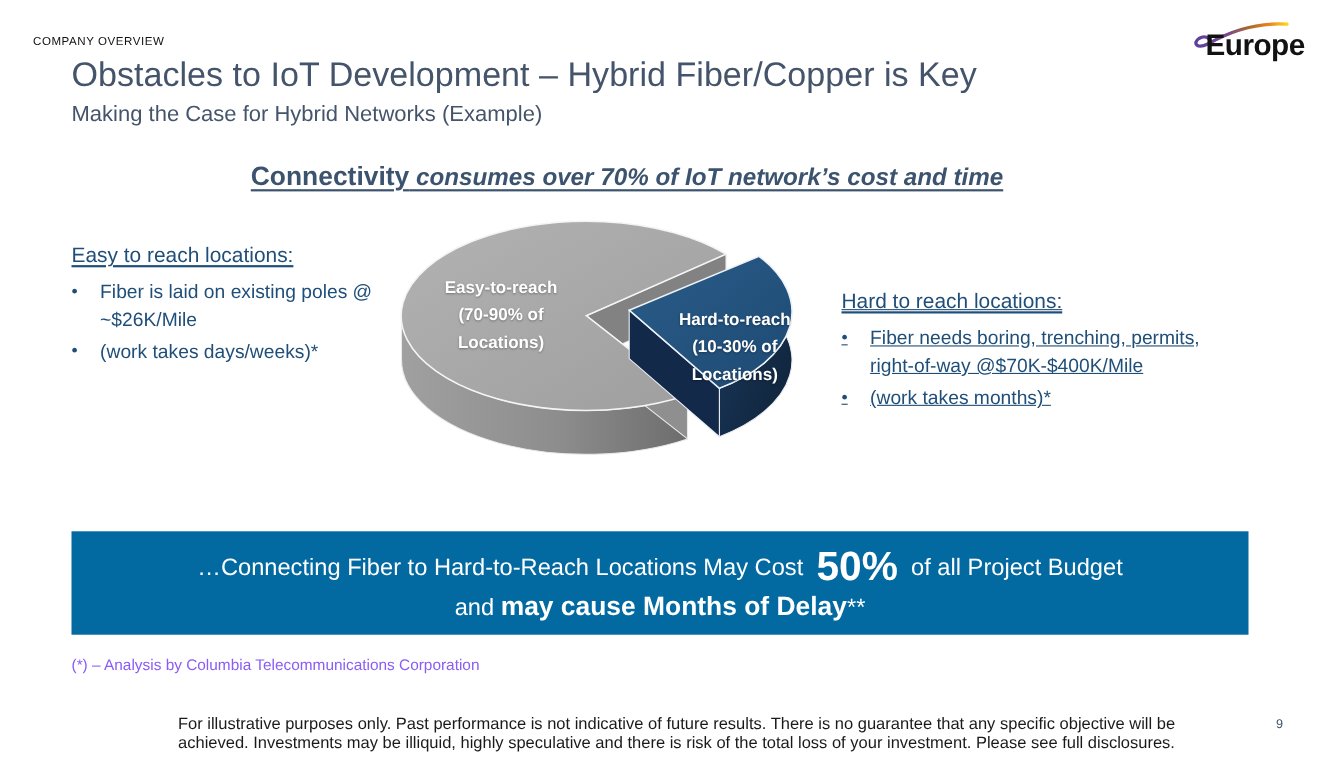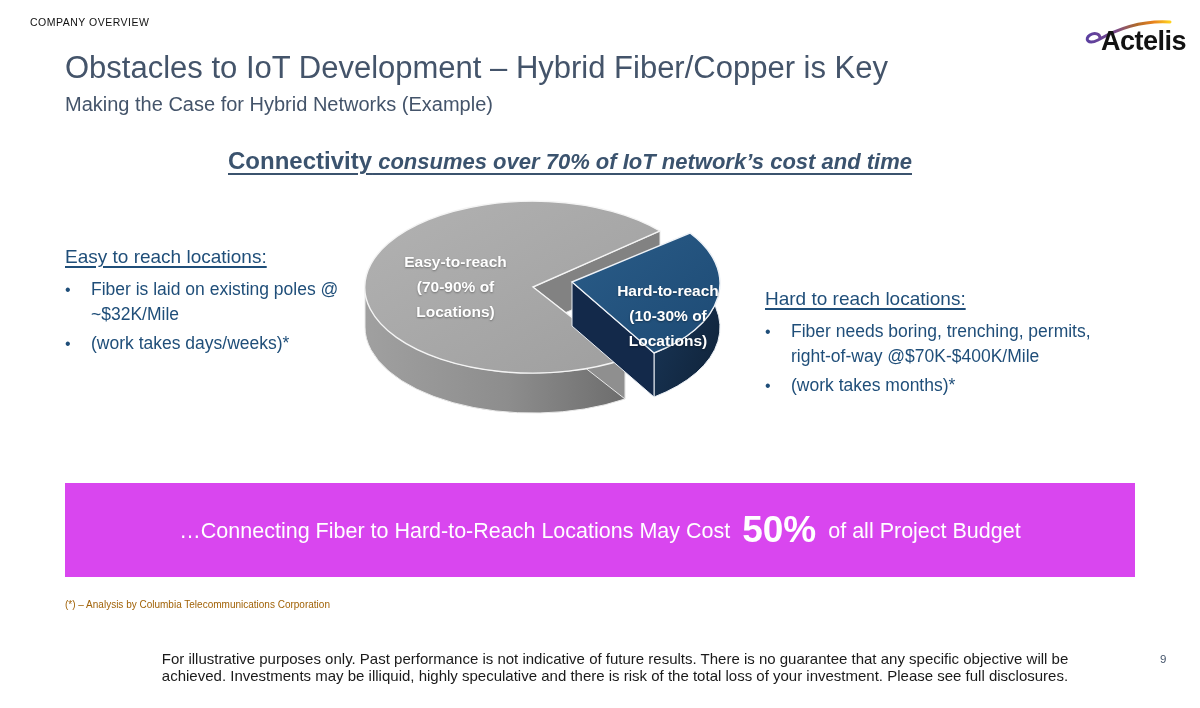--- a/index.html
+++ b/index.html
@@ -3,21 +3,21 @@
 <meta charset="utf-8">
 <style>
   html,body { margin:0; padding:0; background:#ffffff; }
   .slide {
     position:relative; width:1200px; height:708px; background:#ffffff;
     font-family:"Liberation Sans", sans-serif; overflow:hidden;
   }
   .abs { position:absolute; }
 
   .eyebrow {
-    left:30px; top:16px; font-size:10.5px; letter-spacing:0.5px; color:#111111; font-weight:400;
+    left:30px; top:32px; font-size:10.5px; letter-spacing:0.5px; color:#111111; font-weight:400;
   }
   .title {
     left:65px; top:50px; width:1000px; font-size:31px; color:#44546A; font-weight:500;
   }
   .subtitle {
     left:65px; top:93px; width:800px; font-size:20px; color:#44546A; font-weight:400;
   }
 
   .logo { right:10px; top:16px; width:110px; height:42px; }
   .logo-text {
@@ -26,48 +26,48 @@
   }
   .logo-swoosh { position:absolute; left:-4px; top:-10px; }
 
   .tagline {
     left:170px; top:147px; width:800px; text-align:center; color:#3b536e;
   }
   .tagline-underline { text-decoration:underline; text-decoration-thickness:2px; text-underline-offset:4px; }
   .tagline-lead { font-size:24px; font-weight:700; }
   .tagline-rest { font-size:22px; font-weight:600; font-style:italic; }
 
-  .panel { color:#1F4E79;margin-top:24px; }
+  .panel { color:#1F4E79; }
   .panel-heading {
     font-size:19px; text-decoration:underline; text-decoration-thickness:1.5px;
     text-underline-offset:3px; margin-bottom:9px;
   }
   .bullet { display:flex; font-size:17.5px; line-height:25px; margin-bottom:4px; }
   .bullet-dot { width:26px; flex:0 0 26px; font-size:16px; }
   .left-panel  { left:65px;  top:222px; width:305px; }
-  .right-panel { left:765px; top:264px; width:360px; }
+  .right-panel { left:765px; top:264px; width:360px;text-decoration:underline; }
 
   .pie-svg { left:350px; top:192px; width:420px; height:230px; }
   .pie-label {
     color:#ffffff; font-weight:700; font-size:15.5px; line-height:25px;
     text-align:center; text-shadow:0 1px 2px rgba(0,0,0,0.35);
   }
   .pie-label-easy { left:368px; top:249px; width:175px; }
   .pie-label-hard { left:592px; top:278px; width:152px; }
 
   .banner {
-    left:65px; top:483px; width:1070px; height:94px; background:#d946ef;
+    left:65px; top:483px; width:1070px; height:94px; background:#0369a1;
     color:#ffffff; display:flex; flex-direction:column; align-items:center; justify-content:center;
   }
   .banner-line1 { font-size:21.5px; }
   .banner-big { font-size:37px; font-weight:700; margin:0 6px; vertical-align:-4px; }
   .banner-line2 { font-size:21.5px; margin-top:2px; }
   .banner-bold { font-size:24px; font-weight:700; }
 
-  .footnotes { left:65px; top:595px; font-size:10px; color:#a16207; line-height:19px; }
+  .footnotes { left:65px; top:595px; font-size:14px; color:#8b5cf6; line-height:19px; }
   .disclaimer {
     left:135px; top:650px; width:960px; text-align:center;
     font-size:15px; color:#1a1a1a; line-height:17px;
   }
   .page-number { left:1160px; top:653px; font-size:11.5px; color:#44546A; }
 </style>
 </head>
 <body>
 
 <div class="slide">
@@ -80,37 +80,37 @@
         <linearGradient id="swooshGrad" x1="0" y1="0" x2="1" y2="0">
           <stop offset="0" stop-color="#5b3fa0"></stop>
           <stop offset="0.35" stop-color="#7a4a8a"></stop>
           <stop offset="0.6" stop-color="#b06a2a"></stop>
           <stop offset="0.8" stop-color="#e8821e"></stop>
           <stop offset="1" stop-color="#ffd21e"></stop>
         </linearGradient>
       </defs>
       <path d="M 22,34 C 12,39 8,33 14,29 C 19,26 24,28 24,32 M 22,34 C 36,26 62,14 94,16" fill="none" stroke="url(#swooshGrad)" stroke-width="3" stroke-linecap="round"></path>
     </svg>
-    <span class="logo-text">Actelis</span>
+    <span class="logo-text">Europe</span>
   </div>
 
   <div class="abs title">Obstacles to IoT Development – Hybrid Fiber/Copper is Key</div>
   <div class="abs subtitle">Making the Case for Hybrid Networks (Example)</div>
 
   <div class="abs tagline">
     <span class="tagline-underline">
       <span class="tagline-lead">Connectivity</span><span class="tagline-rest"> consumes over 70% of IoT network’s cost and time</span>
     </span>
   </div>
 
   <div class="abs panel left-panel">
     <div class="panel-heading">Easy to reach locations:</div>
     <div class="bullet">
       <span class="bullet-dot">•</span>
-      <span>Fiber is laid on existing poles @ ~$32K/Mile</span>
+      <span>Fiber is laid on existing poles @ ~$26K/Mile</span>
     </div>
     <div class="bullet">
       <span class="bullet-dot">•</span>
       <span>(work takes days/weeks)*</span>
     </div>
   </div>
 
   <div class="abs panel right-panel">
     <div class="panel-heading">Hard to reach locations:</div>
     <div class="bullet">
@@ -169,20 +169,23 @@
     <div>(10-30% of</div>
     <div>Locations)</div>
   </div>
 
   <div class="abs banner">
     <div class="banner-line1">
       <span>…Connecting Fiber to Hard-to-Reach Locations May Cost</span>
       <span class="banner-big">50%</span>
       <span>of all Project Budget</span>
     </div>
+    <div class="banner-line2">
+      <span>and </span><span class="banner-bold">may cause Months of Delay</span><span>**</span>
+    </div>
   </div>
 
   <div class="abs footnotes">
     <div>(*) – Analysis by Columbia Telecommunications Corporation</div>
   </div>
 
   <div class="abs disclaimer">
     <div>For illustrative purposes only. Past performance is not indicative of future results.  There is no guarantee that any specific objective will be</div>
     <div>achieved.  Investments may be illiquid, highly speculative and there is risk of the total loss of your investment.  Please see full disclosures.</div>
   </div>

